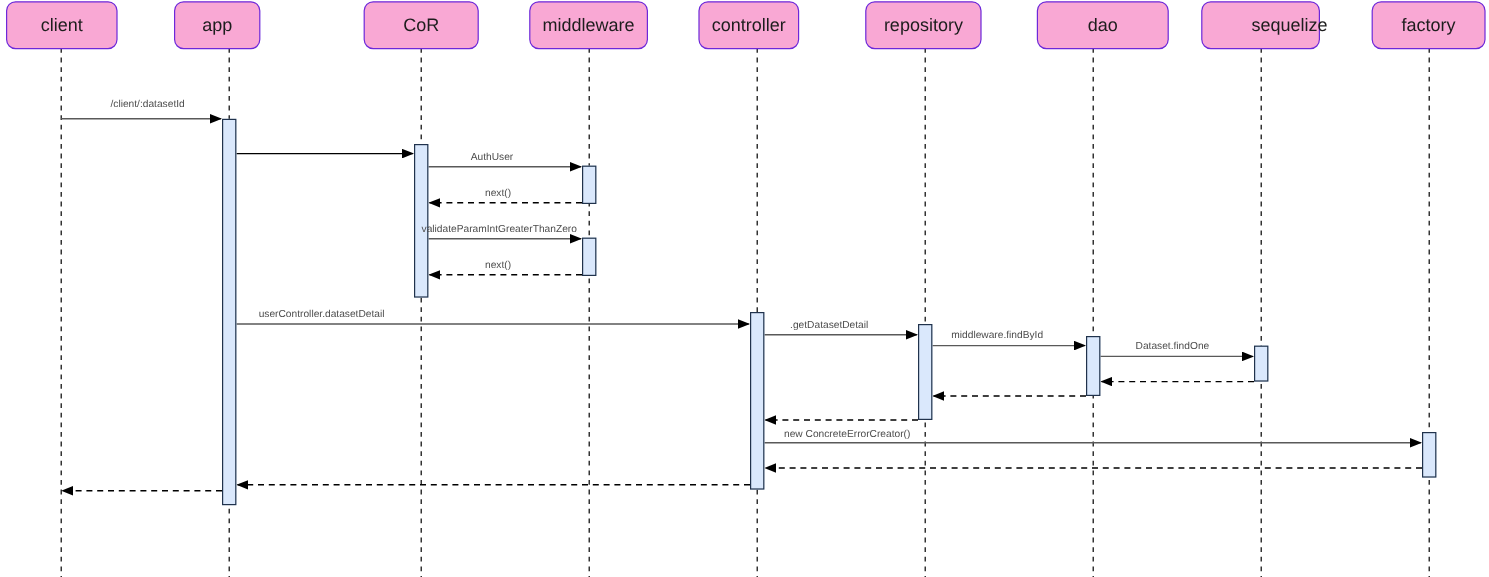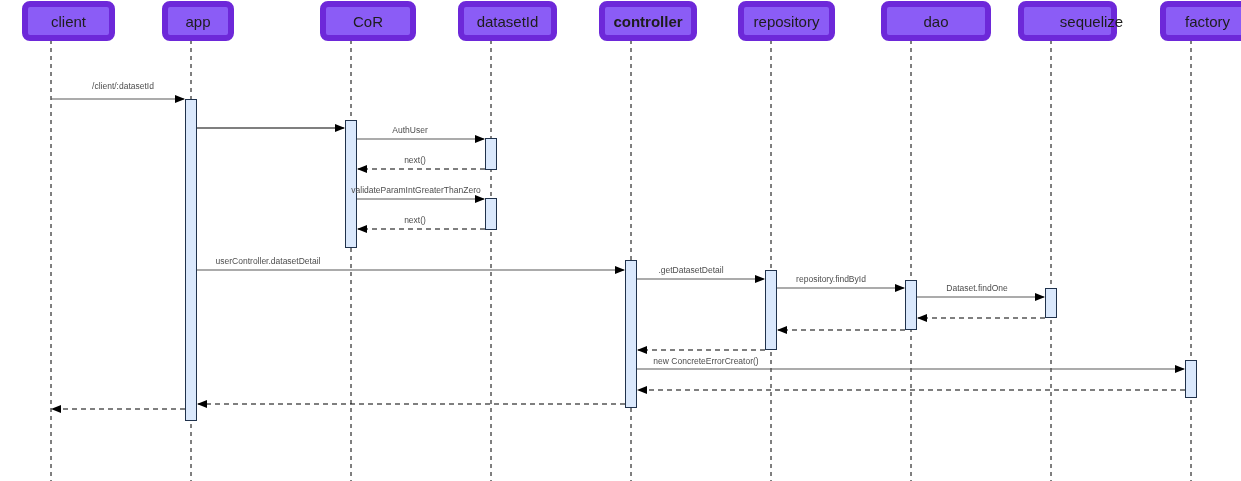--- a/index.html
+++ b/index.html
@@ -21,32 +21,31 @@
   #svg-layer {
     position: absolute;
     left: 0;
     top: 0;
     width: 1241px;
     height: 481px;
   }
   .participant-box {
     position: absolute;
     box-sizing: border-box;
-    background: #8b5cf6;
-    border: 6px solid #6d28d9;
+    background: #f9a8d4;
+    border: 1px solid #6d28d9;
     border-radius: 8px;
     height: 40px;
     display: flex;
     align-items: center;
     justify-content: center;
     font-size: 15px;
     color: #1d1d1d;
     font-family: "Liberation Sans", sans-serif;
     z-index: 5;
-    margin-left: 17px;
   }
   .msg-label {
     position: absolute;
     font-size: 8.5px;
     color: #4d4d4d;
     font-family: "Liberation Sans", sans-serif;
     white-space: nowrap;
     transform: translateX(-50%);
     z-index: 6;
     line-height: 10px;
@@ -108,23 +107,23 @@
       <div class="participant-box" style="left: 5px; width: 93px; top: 1px;">
         <span>client</span>
       </div>
       <div class="participant-box" style="left: 145px; width: 72px; top: 1px;">
         <span>app</span>
       </div>
       <div class="participant-box" style="left: 303px; width: 96px; top: 1px;">
         <span>CoR</span>
       </div>
       <div class="participant-box" style="left: 441px; width: 99px; top: 1px;">
-        <span>datasetId</span>
+        <span>middleware</span>
       </div>
-      <div class="participant-box" style="left: 582px; width: 98px; top: 1px; font-weight: bold;">
+      <div class="participant-box" style="left: 582px; width: 84px; top: 1px;">
         <span>controller</span>
       </div>
       <div class="participant-box" style="left: 721px; width: 97px; top: 1px;">
         <span>repository</span>
       </div>
       <div class="participant-box" style="left: 864px; width: 110px; top: 1px;">
         <span>dao</span>
       </div>
       <div class="participant-box" style="left: 1001px; width: 99px; top: 1px; padding-left: 48px;">
         <span>sequelize</span>
@@ -145,17 +144,17 @@
       <div class="activation" style="left: 1185px; top: 360px; height: 38px;"></div>
     </div>
   <div id="message-labels">
       <div class="msg-label" style="left: 123px; top: 81px;">/client/:datasetId</div>
       <div class="msg-label" style="left: 410px; top: 125px;">AuthUser</div>
       <div class="msg-label" style="left: 415px; top: 155px;">next()</div>
       <div class="msg-label" style="left: 416px; top: 185px;">validateParamIntGreaterThanZero</div>
       <div class="msg-label" style="left: 415px; top: 215px;">next()</div>
       <div class="msg-label" style="left: 268px; top: 256px;">userController.datasetDetail</div>
       <div class="msg-label" style="left: 691px; top: 265px;">.getDatasetDetail</div>
-      <div class="msg-label" style="left: 831px; top: 274px;">repository.findById</div>
+      <div class="msg-label" style="left: 831px; top: 274px;">middleware.findById</div>
       <div class="msg-label" style="left: 977px; top: 283px;">Dataset.findOne</div>
       <div class="msg-label" style="left: 706px; top: 356px; text-align: center;">new ConcreteErrorCreator()</div>
     </div>
 </div>
 
 </body></html>

